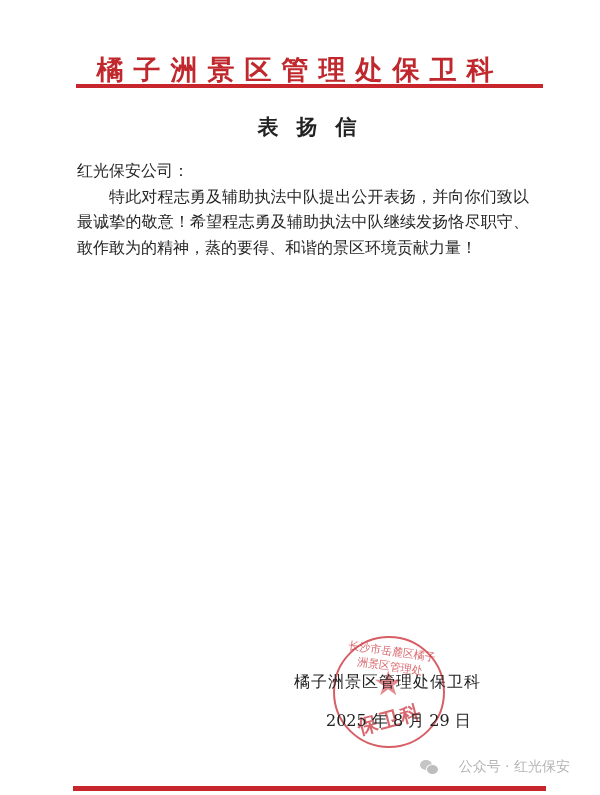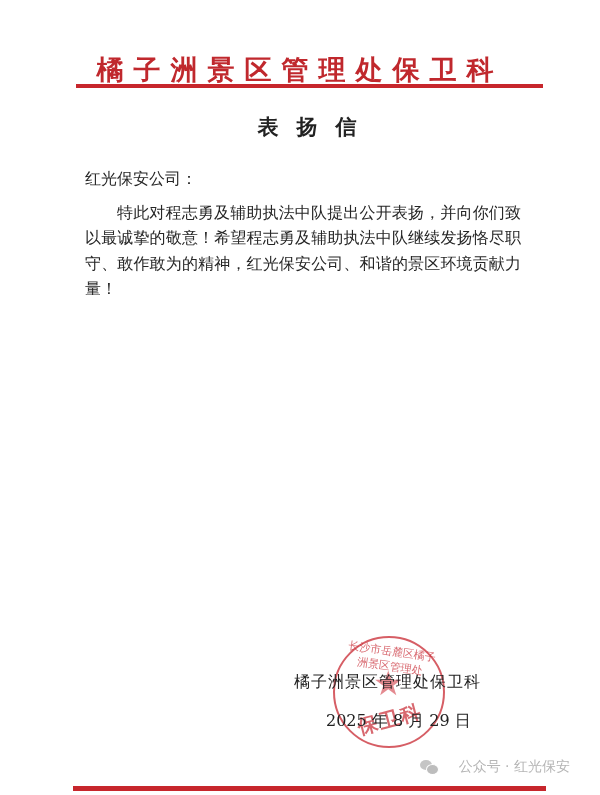--- a/index.html
+++ b/index.html
@@ -7,21 +7,21 @@
          font-family: "DejaVu Serif", "Liberation Serif", serif; color: #222; }
   .org-header { position: absolute; top: 52px; left: 0; width: 600px; text-align: center;
          font-family: "DejaVu Sans", "Liberation Sans", sans-serif; font-weight: bold;
          font-size: 27px; color: #c0282d; letter-spacing: 10px; line-height: 36px; }
   .red-rule-top { position: absolute; left: 76px; top: 84px; width: 467px; height: 4px; background: #c7262c; }
   .doc-title { position: absolute; top: 113px; left: 0; width: 600px; text-align: center;
          font-family: "DejaVu Sans", "Liberation Sans", sans-serif; font-weight: bold;
          font-size: 21px; letter-spacing: 18px; color: #222; padding-left: 18px; box-sizing: border-box; margin-left: 7px; }
   .letter { position: absolute; left: 77px; top: 158px; width: 452px;
          font-size: 16px; line-height: 25.5px; color: #262626; text-align: justify; }
-  .letter p { margin: 8px; }
+  .letter p { margin: 0; }
   .letter .indent { text-indent: 2em; }
   .signature { position: absolute; left: 294px; top: 672px; width: 240px; font-size: 16px; color: #222; }
   .sig-org { letter-spacing: 1px; }
   .sig-date { padding-left: 32px; margin-top: 18px; }
   .stamp { position: absolute; left: 333px; top: 636px; width: 112px; height: 112px;
          border: 2.5px solid rgba(200,40,50,0.75); border-radius: 50%; box-sizing: border-box; }
   .stamp-star { position: absolute; left: 38px; top: 28px; font-size: 34px; color: rgba(210,60,70,0.6); line-height: 1; }
   .stamp-arc { position: absolute; left: 10px; top: 6px; width: 92px; font-size: 11px;
          color: rgba(200,40,50,0.7); text-align: center; transform: rotate(8deg); }
   .stamp-bottom { position: absolute; left: 22px; top: 68px; font-size: 20px; font-weight: bold;
@@ -35,21 +35,21 @@
 </style>
 </head>
 <body>
 
 <div class="org-header">橘子洲景区管理处保卫科</div>
 <div class="red-rule-top"></div>
 <div class="doc-title">表扬信</div>
 
 <div class="letter">
   <p>红光保安公司：</p>
-  <p class="indent">特此对程志勇及辅助执法中队提出公开表扬，并向你们致以最诚挚的敬意！希望程志勇及辅助执法中队继续发扬恪尽职守、敢作敢为的精神，红光保安公司、和谐的景区环境贡献力量！</p>
+  <p class="indent">特此对程志勇及辅助执法中队提出公开表扬，并向你们致以最诚挚的敬意！希望程志勇及辅助执法中队继续发扬恪尽职守、敢作敢为的精神，蒸的要得、和谐的景区环境贡献力量！</p>
 </div>
 
 <div class="stamp">
   <div class="stamp-arc">长沙市岳麓区橘子洲景区管理处</div>
   <div class="stamp-star">★</div>
   <div class="stamp-bottom">保卫科</div>
 </div>
 
 <div class="signature">
   <div class="sig-org">橘子洲景区管理处保卫科</div>

